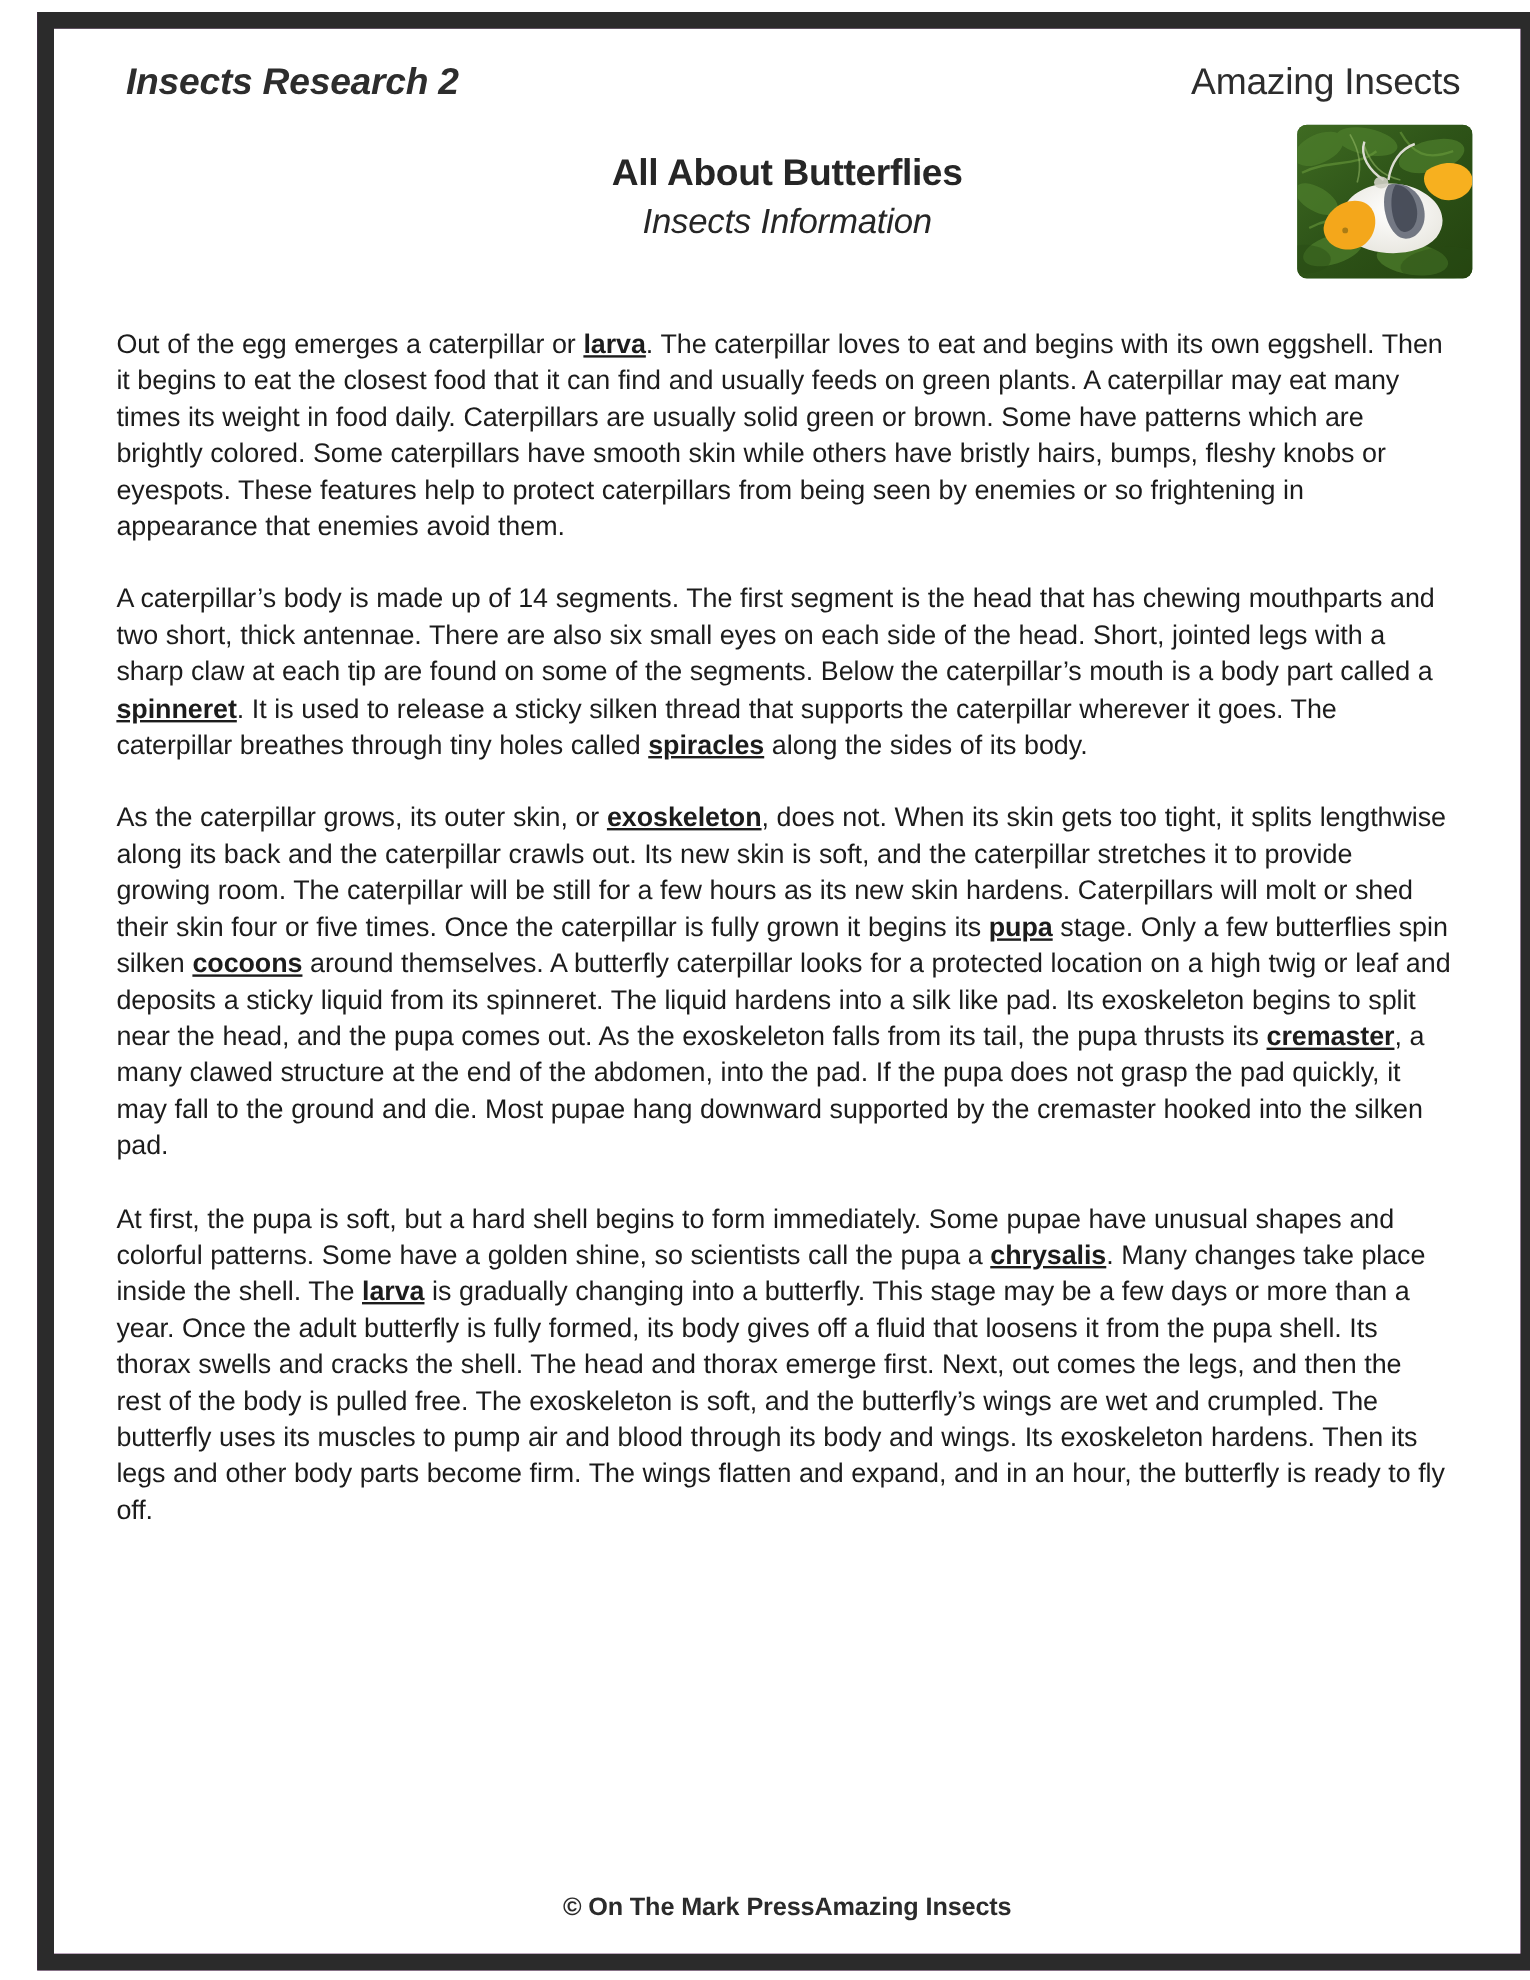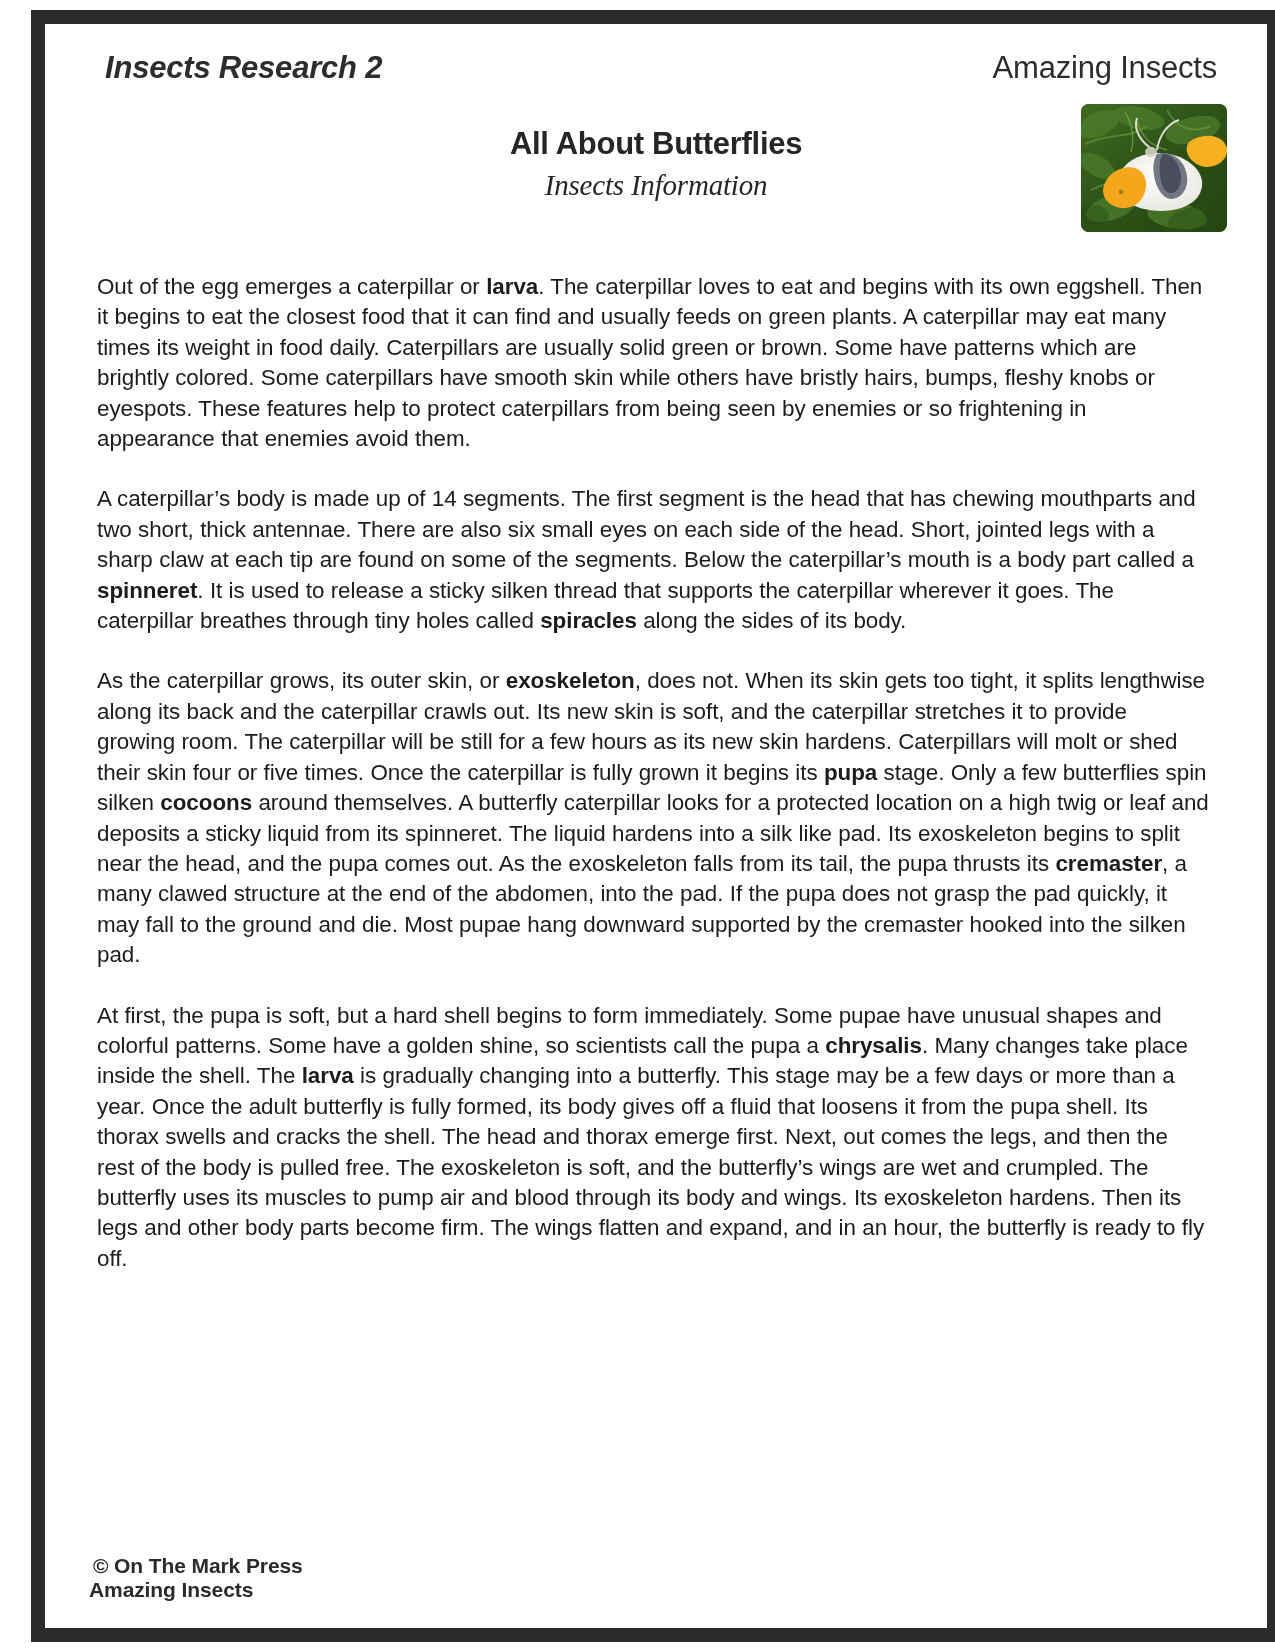--- a/index.html
+++ b/index.html
@@ -84,21 +84,20 @@
     margin: 0;
     padding-top: 12px;
   }
   .doc-subtitle {
     font-size: 29px;
     font-style: italic;
     color: #262626;
     letter-spacing: -0.2px;
     margin: 8px 0 0 0;
     line-height: 1.1;
-    font-family: Liberation Serif, serif;
   }
 
   
   .photo {
     position: absolute;
     right: -4px;
     top: -10px;
     width: 146px;
     height: 128px;
     border-radius: 8px;
@@ -115,32 +114,31 @@
   .para {
     font-size: 22.4px;
     line-height: 30.4px;
     color: #1c1c1c;
     text-align: left;
     margin: 0 0 30px 0;
     letter-spacing: -0.05px;
     word-spacing: 0.2px;
   }
   .para:last-child { margin-bottom: 0; }
-  .para b { font-weight: bold; }
+  .para b { font-weight: bold; text-decoration: underline; }
 
   
   .doc-footer {
     position: absolute;
     left: 44px;
     right: 44px;
     bottom: 26px;
     display: flex;
     align-items: baseline;
     justify-content: center;
-    flex-direction: column;
   }
   .footer-left {
     font-size: 21px;
     font-weight: bold;
     color: #2b2b2b;
     letter-spacing: -0.1px;
     white-space: nowrap;
     padding-left: 4px;
   }
   .footer-right {

